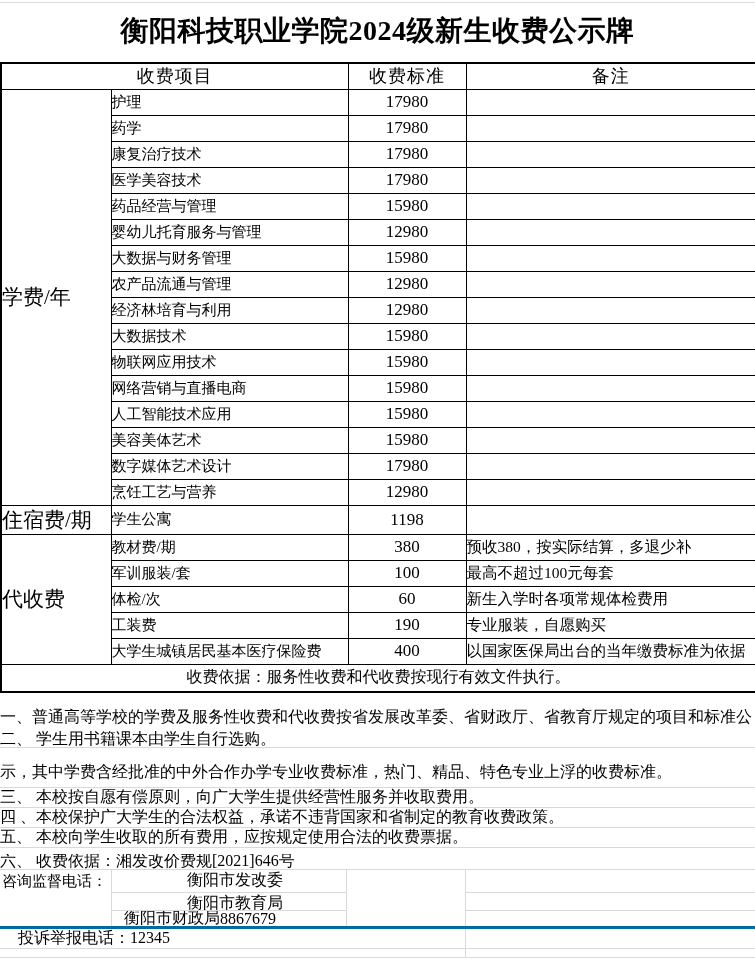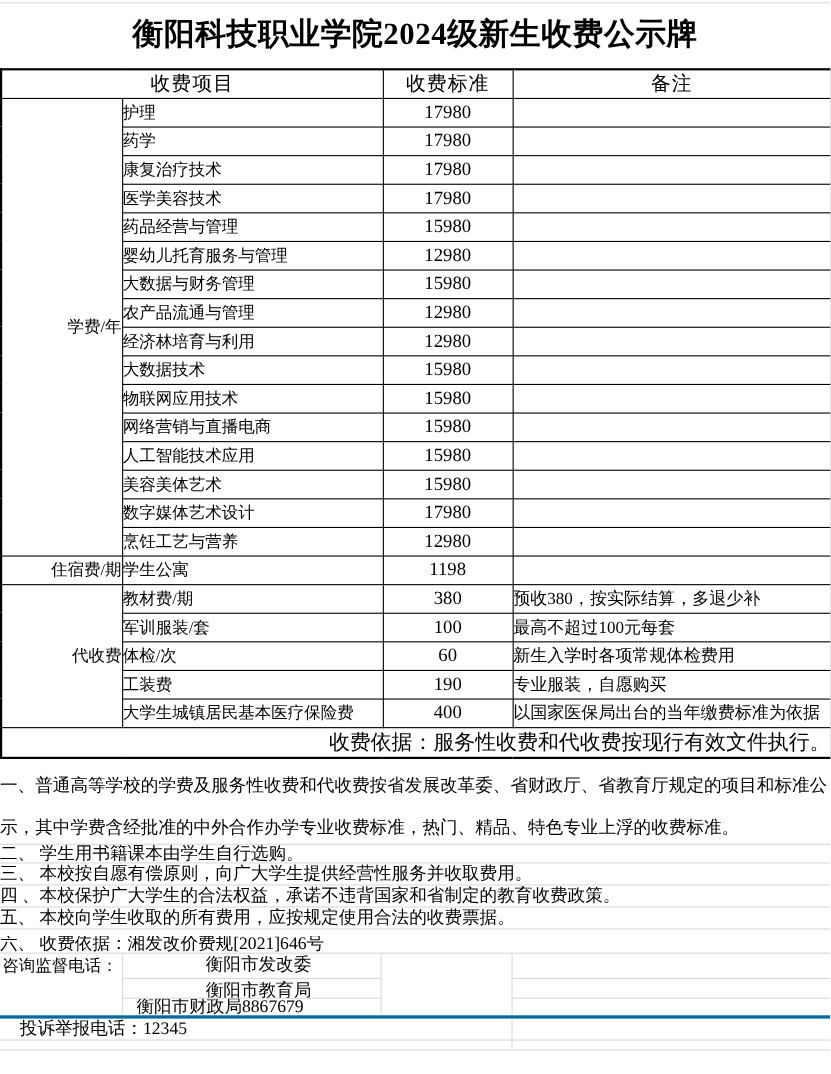--- a/index.html
+++ b/index.html
@@ -26,25 +26,25 @@
     width:755px;
   }
   table.fee td,table.fee th{
     border:1px solid #000;
     box-sizing:border-box;
     padding:0;overflow:hidden;
     font-weight:normal;
   }
   table.fee{border:2px solid #000;}
   th.head-cell{height:26px;font-size:18px;font-weight:bold;text-align:center;letter-spacing:1px;}
-  td.group-cell{text-align:right;font-size:15px;}
+  td.group-cell{text-align:left;font-size:21px;}
   td.item-cell{height:26px;font-size:15px;text-align:left;padding-left:3px;}
   td.value-cell{height:26px;font-size:17px;text-align:center;}
   td.remark-cell{height:26px;font-size:15.5px;text-align:left;padding-left:3px;}
-  td.basis-cell{height:28px;font-size:19px;text-align:right;padding-left:2px;}
+  td.basis-cell{height:28px;font-size:16px;text-align:center;padding-left:2px;}
   
   .notes{position:relative;width:755px;font-size:16px;}
   .note-row{
     position:relative;box-sizing:border-box;
     white-space:pre-wrap;overflow:hidden;
     display:flex;align-items:center;
   }
   .note-long1{height:38px;align-items:flex-end;padding-bottom:3px;}
   .note-long2{height:40px;align-items:flex-end;padding-bottom:4px;}
   .hb{border-bottom:1px solid #d9d9d9;}
@@ -214,22 +214,22 @@
       </tbody>
     <tbody>
       <tr>
         <td class="basis-cell" colspan="4">收费依据：服务性收费和代收费按现行有效文件执行。</td>
       </tr>
     </tbody>
   </table>
 
   <div class="notes">
     <div class="note-row note-long1">一、普通高等学校的学费及服务性收费和代收费按省发展改革委、省财政厅、省教育厅规定的项目和标准公</div>
+    <div class="note-row note-2 hb">二、 学生用书籍课本由学生自行选购。</div>
     <div class="note-row note-long2 hb">示，其中学费含经批准的中外合作办学专业收费标准，热门、精品、特色专业上浮的收费标准。</div>
-    <div class="note-row note-2 hb">二、 学生用书籍课本由学生自行选购。</div>
     <div class="note-row note-3 hb">三、 本校按自愿有偿原则，向广大学生提供经营性服务并收取费用。</div>
     <div class="note-row note-4 hb">四 、本校保护广大学生的合法权益，承诺不违背国家和省制定的教育收费政策。</div>
     <div class="note-row note-5 hb">五、 本校向学生收取的所有费用，应按规定使用合法的收费票据。</div>
     <div class="note-row note-gap1"></div>
     <div class="note-row note-6 hb">六、 收费依据：湘发改价费规[2021]646号</div>
 
     <div class="p-row p-row1">
       <div class="p-cell p-label">咨询监督电话：</div>
       <div class="p-cell p-mid cb">
         <span class="p-org">衡阳市发改委</span>

